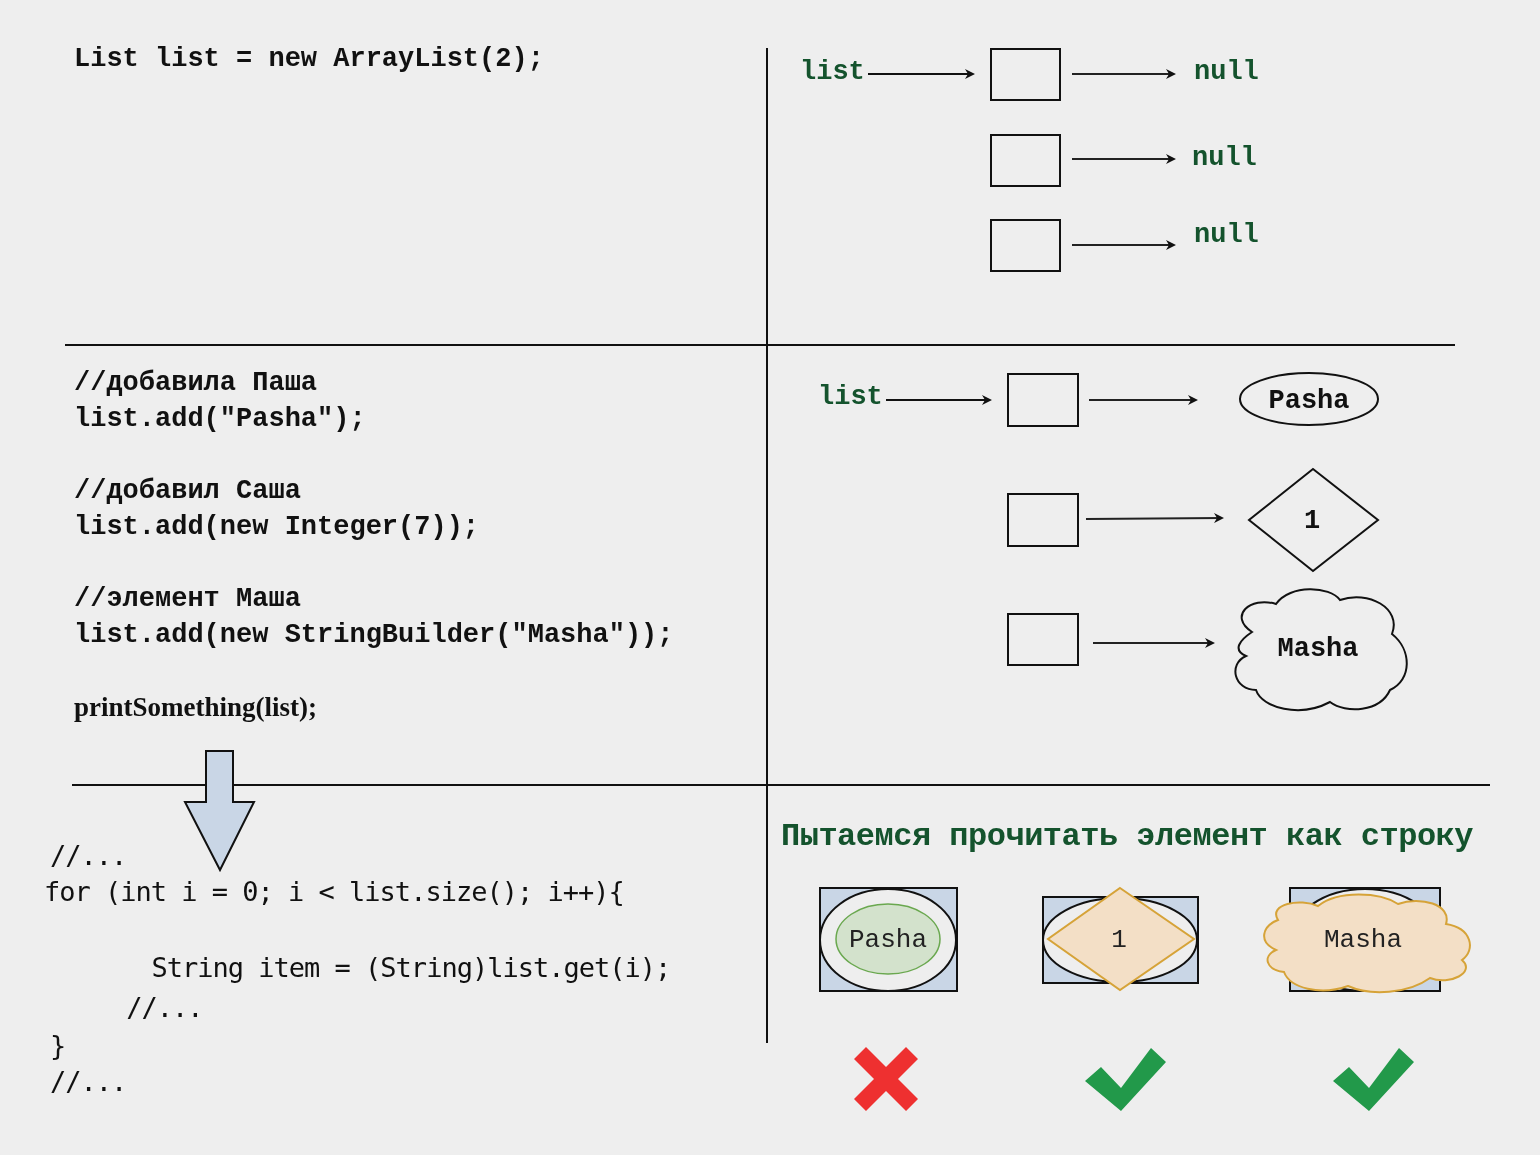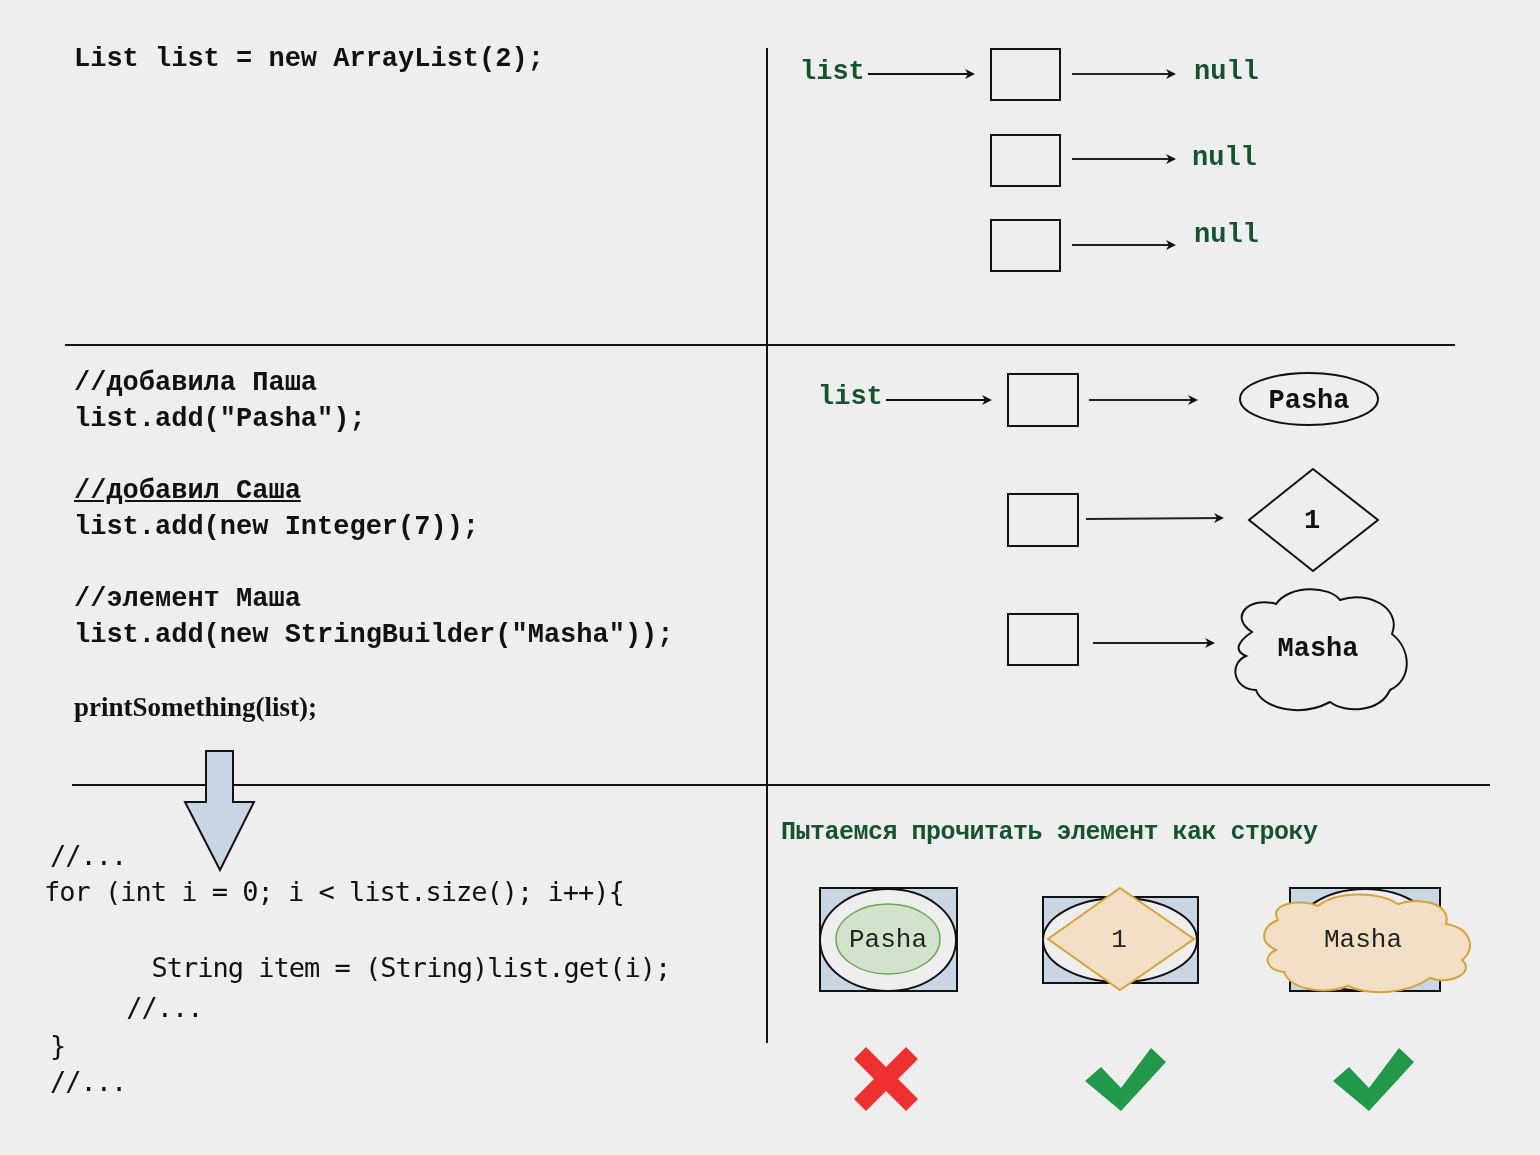--- a/index.html
+++ b/index.html
@@ -11,37 +11,37 @@
   .svgtext { font-family: "Liberation Mono", "DejaVu Sans Mono", monospace; }
 </style>
 </head>
 <body>
 
 <div class="code" style="left:74px; top:44px;">List list = new ArrayList(2);</div>
 
 <div>
   <div class="code" style="left:74px; top:368px;">//добавила Паша</div>
   <div class="code" style="left:74px; top:404px;">list.add("Pasha");</div>
-  <div class="code" style="left:74px; top:476px;text-decoration:underline;">//добавил Саша</div>
+  <div class="code" style="left:74px; top:476px;">//добавил Саша</div>
   <div class="code" style="left:74px; top:512px;">list.add(new Integer(7));</div>
   <div class="code" style="left:74px; top:584px;">//элемент Маша</div>
   <div class="code" style="left:74px; top:620px;">list.add(new StringBuilder("Masha"));</div>
   <div class="code" style="left:74px; top:692px;font-family:Liberation Serif, serif;">printSomething(list);</div>
 </div>
 
 <div>
   <div class="code2" style="left:50px; top:840px;">//...</div>
   <div class="code2" style="left:44px; top:876px;">for (int i = 0; i &lt; list.size(); i++){</div>
   <div class="code2" style="left:60px; top:952px;">      String item = (String)list.get(i);</div>
   <div class="code2" style="left:50px; top:992px;">     //...</div>
   <div class="code2" style="left:50px; top:1030px;">}</div>
   <div class="code2" style="left:50px; top:1066px;">//...</div>
 </div>
 
-<div class="label" style="left:781px; top:818px; font-size:25px; letter-spacing:-0.5px;">Пытаемся прочитать элемент как строку</div>
+<div class="label" style="left:781px; top:818px; font-size:32px; letter-spacing:-0.5px;">Пытаемся прочитать элемент как строку</div>
 
 <div class="label" style="left:800px; top:57px;">list</div>
 <div class="label" style="left:1194px; top:57px;">null</div>
 <div class="label" style="left:1192px; top:143px;">null</div>
 <div class="label" style="left:1194px; top:220px;">null</div>
 
 <div class="label" style="left:818px; top:382px;">list</div>
 
 <svg class="canvas" width="1540" height="1155" viewBox="0 0 1540 1155">
   <defs>

